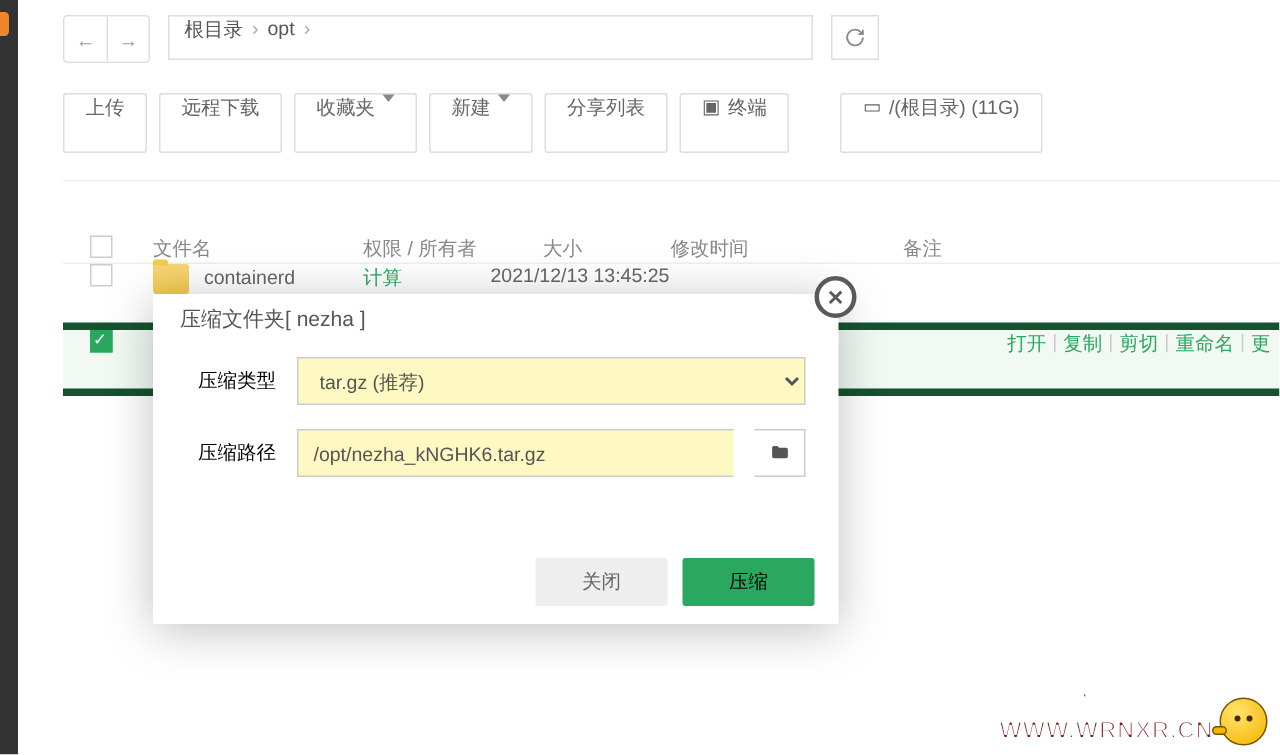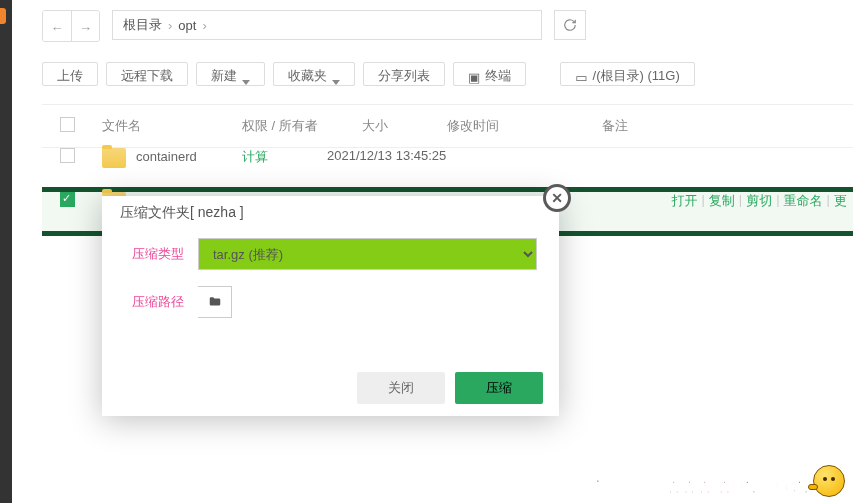--- a/index.html
+++ b/index.html
@@ -4,33 +4,33 @@
 <style>
 *{box-sizing:border-box;margin:0;padding:0;font-family:"Microsoft YaHei",Arial,sans-serif;font-size:13px;color:#666}
 body{background:#fff;width:853px;height:503px;overflow:hidden;position:relative}
 .left-edge{position:absolute;left:0;top:0;width:12px;height:100%;background:#333}
 .orange-dot{position:absolute;left:0;top:8px;width:6px;height:16px;background:#f0852d;border-radius:0 3px 3px 0}
 .main{position:absolute;left:12px;top:0;right:0;height:100%;padding:10px 0 0 30px}
 .breadcrumb-row{display:flex;align-items:stretch;gap:12px;margin-bottom:20px}
 .nav-btns{display:flex;border:1px solid #ddd;border-radius:3px;overflow:hidden}
 .nav-btn{width:28px;height:30px;display:flex;align-items:center;justify-content:center;background:#fff;color:#999;cursor:pointer}
 .nav-btn+.nav-btn{border-left:1px solid #ddd}
-.bc-bar{flex:0 0 430px;height:30px;border:1px solid #ddd;display:flex;align-items:center;padding:0 10px;gap:6px}
+.bc-bar{flex:0 0 430px;height:30px;border:1px solid #ddd;display:flex;padding:0 10px;gap:6px}
 .bc-item{color:#555}
 .bc-sep{color:#aaa}
 .refresh{width:32px;height:30px;border:1px solid #ddd;display:flex;align-items:center;justify-content:center;cursor:pointer;color:#888}
 .refresh svg{width:14px;height:14px}
 .spacer{flex:1}
 .search{height:30px;border:2px solid #2aa860;padding:0 10px;min-width:150px;display:flex;align-items:center;color:#999}
 .toolbar{display:flex;gap:8px;margin-bottom:18px}
-.tbtn{height:24px;padding:0 14px;border:1px solid #ddd;background:#fff;display:flex;align-items:flex-end;gap:5px;cursor:pointer;color:#555;border-radius:2px}
+.tbtn{height:40px;padding:0 14px;border:1px solid #ddd;background:#fff;display:flex;align-items:flex-start;gap:5px;cursor:pointer;color:#555;border-radius:2px}
 .caret{width:0;height:0;border-left:4px solid transparent;border-right:4px solid transparent;border-top:5px solid #888}
 .tbtn.disk{color:#888}
 .table{width:100%}
-.thead{display:flex;align-items:center;height:44px;border-top:1px solid #eee;border-bottom:1px solid #eee;padding-left:18px}
+.thead{display:flex;align-items:flex-end;height:56px;border-top:1px solid #eee;border-bottom:1px solid #eee;padding-left:18px}
 .col-cb{width:42px}
 .col-name{width:140px}
 .col-perm{width:120px}
 .col-size{width:85px}
 .col-date{width:155px}
 .col-note{width:80px}
 .th{color:#888;font-size:13px}
 .row{display:flex;align-items:flex-start;height:44px;padding-left:18px;border-bottom:5px solid #14532d}
 .row.sel{background:#f2f9f3}
 .cb{width:15px;height:15px;border:1px solid #ccc;background:#fff;display:inline-block}
@@ -41,35 +41,35 @@
 .size-calc{color:#2aa860}
 .row-actions{margin-left:auto;display:flex;gap:4px;padding-right:6px}
 .row-actions a{color:#2aa860;cursor:pointer}
 .row-actions .sep{color:#ccc}
 
 .overlay{position:absolute;inset:0;background:rgba(0,0,0,0);pointer-events:none}
 .modal{position:absolute;left:102px;top:196px;width:457px;height:220px;background:#fff;box-shadow:0 4px 30px rgba(0,0,0,0.25);pointer-events:auto}
 .modal-title{padding:8px 18px;color:#555;font-size:14px}
 .close-btn{position:absolute;top:-12px;right:-12px;width:28px;height:28px;border-radius:50%;background:#fff;border:3px solid #5a5a5a;display:flex;align-items:center;justify-content:center;cursor:pointer;color:#5a5a5a;font-weight:bold;font-size:14px}
 .form-row{display:flex;align-items:center;padding:8px 22px;gap:14px}
-.form-label{width:60px;text-align:right;color:#ec4899}
-.form-select,.form-input{flex:1;height:32px;border:1px solid #ccc;padding:0 10px;background:#84cc16;color:#555}
+.form-label{width:60px;text-align:right;color:#000000}
+.form-select,.form-input{flex:1;height:32px;border:1px solid #ccc;padding:0 10px;background:#fef9c3;color:#555}
 .form-select{appearance:auto}
 .folder-btn{width:34px;height:32px;border:1px solid #ccc;border-left:none;display:flex;align-items:center;justify-content:center;cursor:pointer}
 .folder-btn svg{width:16px;height:14px;fill:#555}
 .modal-footer{position:absolute;bottom:12px;right:16px;display:flex;gap:10px}
 .btn{height:32px;padding:0 31px;border:none;cursor:pointer;border-radius:2px}
 .btn-cancel{background:#eee;color:#666}
 .btn-ok{background:#2aa860;color:#fff}
 .btn-ok *{color:#000000}
 
 .watermark{position:absolute;right:8px;bottom:6px;display:flex;align-items:flex-end;gap:4px}
 .wm-text{font-size:26px;font-weight:900;color:#000;-webkit-text-stroke:2px #fff;letter-spacing:1px;line-height:1}
-.wm-url{font-size:16px;font-weight:400;color:#7f1d1d;-webkit-text-stroke:1.5px #fff;letter-spacing:0.5px}
-.wm-col{display:flex;flex-direction:row;align-items:flex-end;gap:0}
+.wm-url{font-size:16px;font-weight:700;color:#7f1d1d;-webkit-text-stroke:1.5px #fff;letter-spacing:0.5px}
+.wm-col{display:flex;flex-direction:column;align-items:center;gap:0}
 .wm-face{width:32px;height:32px;border-radius:50%;background:radial-gradient(circle at 35% 30%,#ffe36b,#f5b400);border:1.5px solid #7a5200;position:relative}
 .wm-face::before,.wm-face::after{content:"";position:absolute;width:4px;height:4px;background:#4a2a00;border-radius:50%;top:11px}
 .wm-face::before{left:9px}.wm-face::after{right:9px}
 .wm-hand{position:absolute;left:-6px;top:18px;width:10px;height:6px;background:#f5b400;border:1px solid #7a5200;border-radius:4px}
 input,select{font-family:inherit}
 </style>
 </head>
 <body>
 
 <div class="left-edge">
@@ -98,25 +98,25 @@
   </div>
 
   <div class="toolbar">
     <div class="tbtn">
         <span>上传</span>
       </div>
     <div class="tbtn">
         <span>远程下载</span>
       </div>
     <div class="tbtn">
+        <span>收藏夹</span>
+        <span class="caret"></span>
+      </div>
+    <div class="tbtn">
         <span>新建</span>
-        <span class="caret"></span>
-      </div>
-    <div class="tbtn">
-        <span>收藏夹</span>
         <span class="caret"></span>
       </div>
     <div class="tbtn">
         <span>分享列表</span>
       </div>
     <div class="tbtn">
         <span>▣</span>
         <span>终端</span>
       </div>
     <div style="width:18px"></div>
@@ -166,20 +166,21 @@
     <div class="close-btn">✕</div>
     <div class="modal-title">压缩文件夹[ nezha ]</div>
     <div class="form-row">
       <div class="form-label">压缩类型</div>
       <select class="form-select">
         <option>tar.gz (推荐)</option>
       </select>
     </div>
     <div class="form-row">
       <div class="form-label">压缩路径</div>
+      <input class="form-input" style="border-right: none;" value="/opt/nezha_kNGHK6.tar.gz">
       <div class="folder-btn">
         <svg viewBox="0 0 24 24">
             <path d="M3 6a2 2 0 0 1 2-2h4l2 2h8a2 2 0 0 1 2 2v8a2 2 0 0 1-2 2H5a2 2 0 0 1-2-2V6z"></path>
           </svg>
       </div>
     </div>
     <div class="modal-footer">
       <button class="btn btn-cancel">关闭</button>
       <button class="btn btn-ok"><span>压缩</span></button>
     </div>

